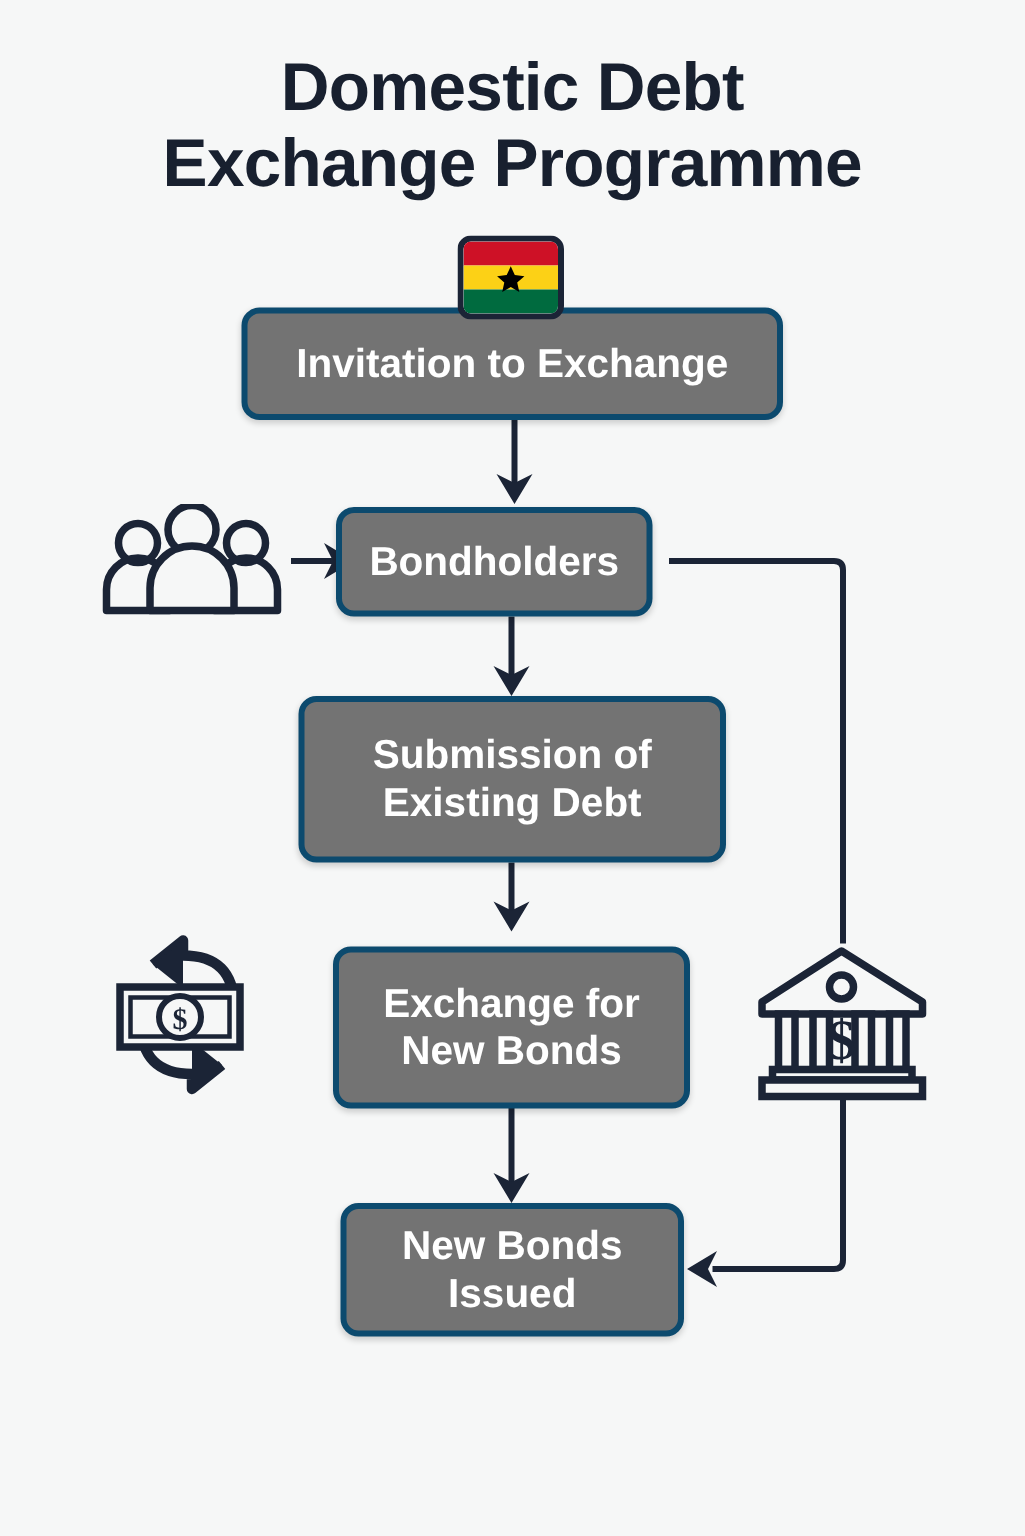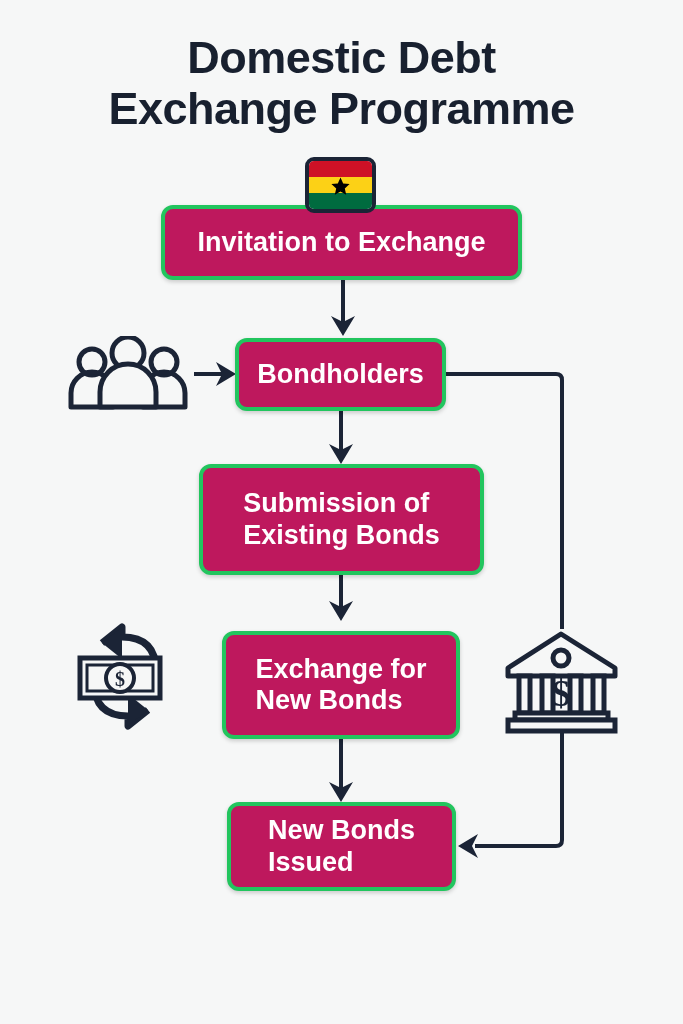--- a/index.html
+++ b/index.html
@@ -43,41 +43,42 @@
     top: 0;
     width: 683px;
     height: 1024px;
     pointer-events: none;
   }
 
   
   .node {
     position: absolute;
     box-sizing: border-box;
-    background: #be185d;
-    border: 4px solid #22c55e;
+    background: #737373;
+    border: 4px solid #0c4a6e;
     border-radius: 12px;
     color: #ffffff;
     font-weight: bold;
     display: flex;
     align-items: center;
     justify-content: center;
+    text-align: center;
     line-height: 1.16;
     white-space: pre-line;
     box-shadow: 0 2px 4px rgba(0,0,0,0.18);
     z-index: 3;
   }
 
   #node-invitation {
     left: 161px; top: 205px;
     width: 361px; height: 75px;
     font-size: 27px;
   }
   #node-bondholders {
-    left: 235px; top: 338px;
+    left: 224px; top: 338px;
     width: 211px; height: 73px;
     font-size: 27px;
   }
   #node-submission {
     left: 199px; top: 464px;
     width: 285px; height: 111px;
     font-size: 27px;
   }
   #node-exchange {
     left: 222px; top: 621px;
@@ -152,21 +153,21 @@
         <rect x="4" y="20" width="63" height="16" fill="#fcd116"></rect>
         <rect x="4" y="36" width="63" height="16" fill="#006b3f"></rect>
         <polygon points="35.5,20.5 38.2,26.4 44.6,27.1 39.8,31.4 41.2,37.7 35.5,34.4 29.8,37.7 31.2,31.4 26.4,27.1 32.8,26.4" fill="#000000"></polygon>
       </g>
     </svg>
   </div>
 
   <div class="node" id="node-invitation">Invitation to Exchange</div>
   <div class="node" id="node-bondholders">Bondholders</div>
   <div class="node" id="node-submission">Submission of
-Existing Bonds</div>
+Existing Debt</div>
   <div class="node" id="node-exchange">Exchange for
 New Bonds</div>
   <div class="node" id="node-issued">New Bonds
 Issued</div>
 
   <div class="icon-wrap" id="icon-people">
     <svg width="120" height="74" viewBox="0 0 120 74">
       <g fill="none" stroke="#1b2436" stroke-width="5" stroke-linejoin="round">
 
         <circle cx="24" cy="26" r="13"></circle>

